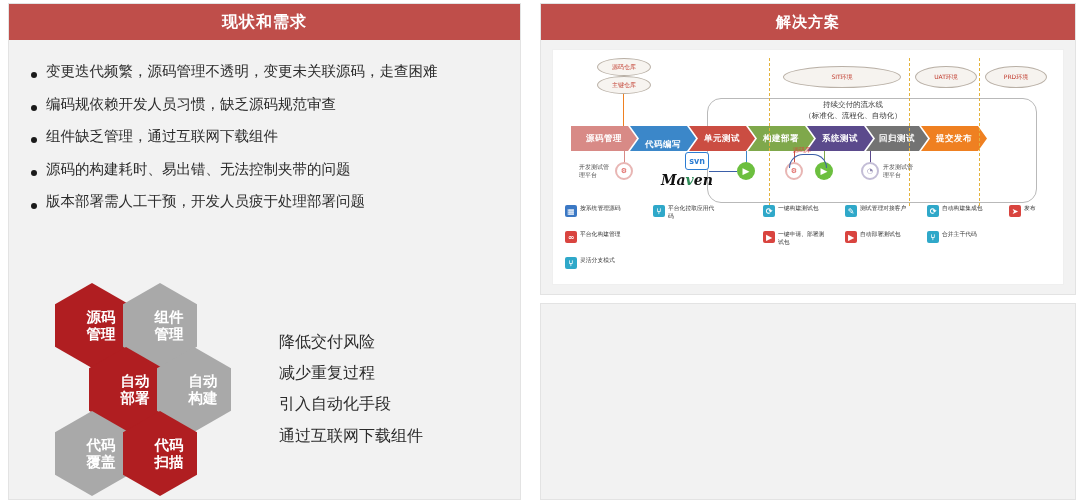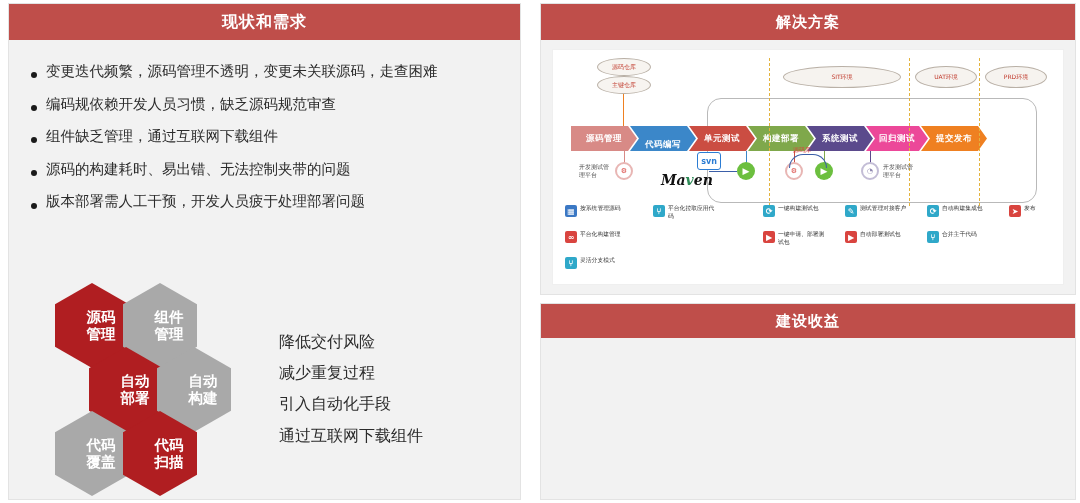--- a/index.html
+++ b/index.html
@@ -239,37 +239,39 @@
           <div>通过互联网下载组件</div>
         </div>
     </div>
   </div>
 
   <div class="panel" id="panel-sol">
     <div class="panel-header">解决方案</div>
     <div class="panel-body">
       <div class="diagram" id="diagram">
         <div class="cd-box"></div>
+        <div class="cd-label" id="cd-label" style="white-space: pre-line;">持续交付的流水线
+（标准化、流程化、自动化）</div>
         <div class="pipeline" id="pipeline">
             <div class="chev" style="width: 66px; background: rgb(216, 138, 134);">
               <span>源码管理</span>
             </div>
             <div class="chev" style="width: 66px; background: rgb(59, 135, 201); align-items: flex-end;">
               <span>代码编写</span>
             </div>
             <div class="chev" style="width: 66px; background: rgb(203, 77, 66);">
               <span>单元测试</span>
             </div>
             <div class="chev" style="width: 66px; background: rgb(127, 168, 75);">
               <span>构建部署</span>
             </div>
             <div class="chev" style="width: 66px; background: rgb(91, 74, 140);">
               <span>系统测试</span>
             </div>
-            <div class="chev" style="width: 62px; background: #ec4899; font-family: Liberation Mono, monospace;">
+            <div class="chev" style="width: 62px; background: #737373; font-family: Liberation Mono, monospace;">
               <span>回归测试</span>
             </div>
             <div class="chev" style="width: 66px; background: rgb(239, 128, 33);">
               <span>提交发布</span>
             </div>
           </div>
       <div class="vdash" style="left: 216px;"></div>
           <div class="vdash" style="left: 356px;"></div>
           <div class="vdash" style="left: 426px;"></div>
           <div class="ellipse" style="left: 44px; top: 8px; width: 54px; height: 18px;">
@@ -296,21 +298,21 @@
           <div class="node ring" style="left: 62px; top: 112px; width: 18px; height: 18px; border: 2px solid rgb(232, 182, 180); color: rgb(217, 68, 63); font-size: 7px;">⚙</div>
           <div class="node" style="left: 184px; top: 112px; width: 18px; height: 18px; background: rgb(108, 191, 63); color: rgb(255, 255, 255);">▶</div>
           <div class="node ring" style="left: 232px; top: 112px; width: 18px; height: 18px; border: 2px solid rgb(232, 182, 180); color: rgb(217, 68, 63); font-size: 7px;">⚙</div>
           <div class="node" style="left: 262px; top: 112px; width: 18px; height: 18px; background: rgb(108, 191, 63); color: rgb(255, 255, 255);">▶</div>
           <div class="node ring" style="left: 308px; top: 112px; width: 18px; height: 18px; border: 2px solid rgb(195, 189, 214); color: rgb(141, 134, 174); font-size: 7px;">◔</div>
           <div class="nodelabel" style="left: 26px; top: 113px;">开发测试管
 理平台</div>
           <div class="nodelabel" style="left: 330px; top: 113px;">开发测试管
 理平台</div>
           <div class="nodelabel" style="left: 240px; top: 96px; color: rgb(217, 68, 63);">源码库</div>
-          <div class="svnbox" style="left: 144px; top: 102px; width: 24px; height: 18px;">svn</div>
+          <div class="svnbox" style="left: 132px; top: 102px; width: 24px; height: 18px;">svn</div>
           <div class="maven" style="left: 108px; top: 122px;"><span>Ma</span><span class="v">v</span><span>en</span></div>
           <div class="hline" style="left: 156px; top: 121px; width: 28px; background: rgb(59, 95, 168);"></div>
           <div style="position: absolute; left: 236px; top: 104px; width: 38px; height: 14px; border-top: 1px solid rgb(59, 95, 168); border-right: 1px solid rgb(59, 95, 168); border-left: 1px solid rgb(59, 95, 168); border-image: initial; border-bottom: none; border-radius: 19px 19px 0px 0px;"></div>
           <div class="legend">
             <div class="legitem" style="left: 0px; top: 0px;">
               <span class="legicon" style="background: rgb(59, 120, 196);">▦</span>
               <span class="legtext">按系统管理源码</span>
             </div>
             <div class="legitem" style="left: 0px; top: 26px;">
               <span class="legicon" style="background: rgb(217, 68, 63);">∞</span>
@@ -351,16 +353,15 @@
             <div class="legitem" style="left: 444px; top: 0px;">
               <span class="legicon" style="background: rgb(217, 68, 63);">➤</span>
               <span class="legtext">发布</span>
             </div>
           </div>
         </div>
     </div>
   </div>
 
   <div class="panel" id="panel-benefit">
-    <div class="panel-header">建设收益</div>
   </div>
 
 </div>
 
 </body></html>

